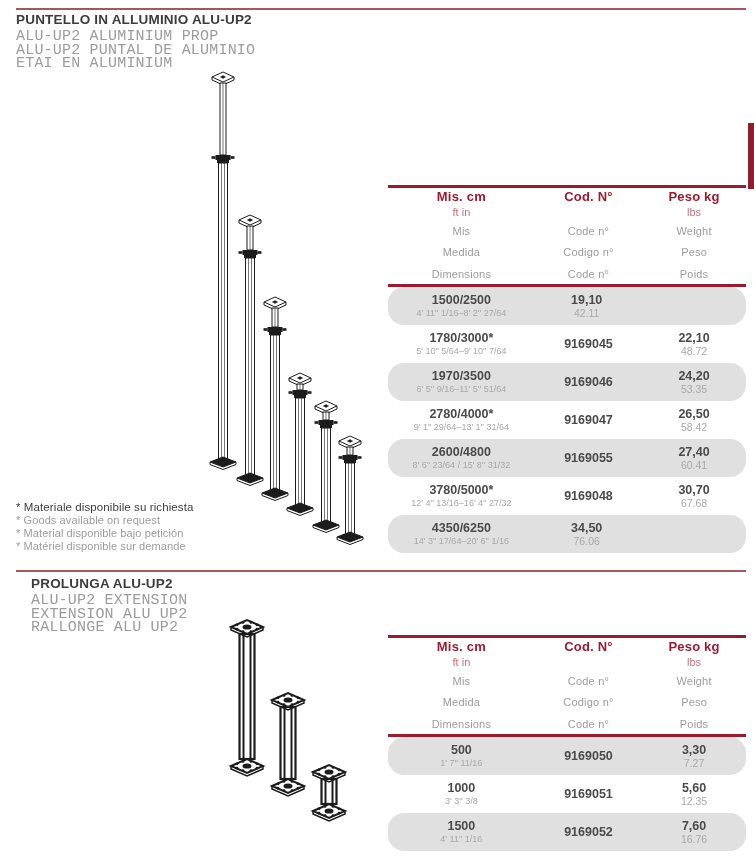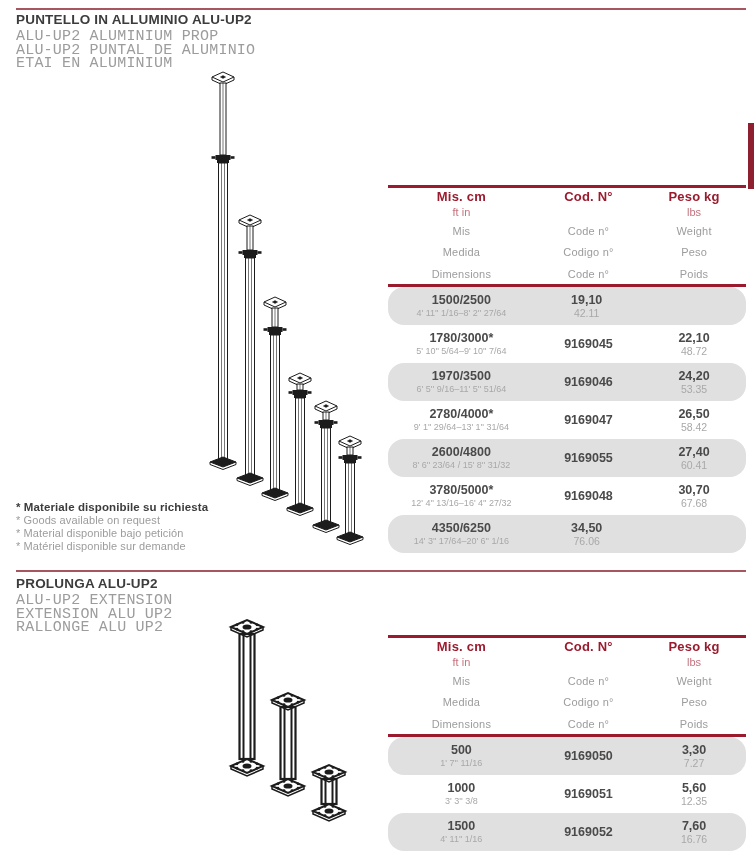--- a/index.html
+++ b/index.html
@@ -5,27 +5,27 @@
   html,body{margin:0;padding:0;background:#ffffff;}
   .page{position:relative;width:754px;height:857px;background:#fff;overflow:hidden;
         font-family:"Liberation Sans", sans-serif;}
   .rule{position:absolute;left:16px;width:730px;height:2px;background:#a5565f;}
   .rule1{top:8px;}
   .rule2{top:570px;}
   .right-tab{position:absolute;right:0;top:123px;width:6px;height:66px;background:#8e1f2f;}
 
   .sec-head{position:absolute;left:16px;}
   .sec-head1{top:12px;}
-  .sec-head2{top:576px;}
+  .sec-head2{top:576px;margin-left:15px;}
   .sec-title{font-size:13.5px;font-weight:bold;color:#3c3c3c;letter-spacing:.2px;margin-bottom:3px;}
   .sec-sub{font-size:15px;color:#9c9c9c;line-height:13.5px;letter-spacing:.2px;font-family:Liberation Mono, monospace;}
 
   .footnote{position:absolute;left:16px;top:501px;}
   .fn-line{font-size:11px;color:#9c9c9c;line-height:13px;letter-spacing:.1px;}
-  .fn-line.bold{font-weight:bold;color:#3c3c3c;font-size:11.5px;}
+  .fn-line.bold{font-weight:normal;color:#3c3c3c;font-size:11.5px;}
 
   .illus{position:absolute;}
   .illus1{left:178px;top:60px;}
   .illus2{left:222px;top:608px;}
 
   .spec-table{position:absolute;left:388px;width:358px;}
   .table1{top:185px;}
   .table2{top:635px;}
   .thead{border-top:3px solid #9b1b2e;border-bottom:3px solid #9b1b2e;height:96px;display:flex;box-sizing:content-box;}
   .thcol{display:flex;flex-direction:column;align-items:center;padding-top:1px;justify-content:space-between;}

